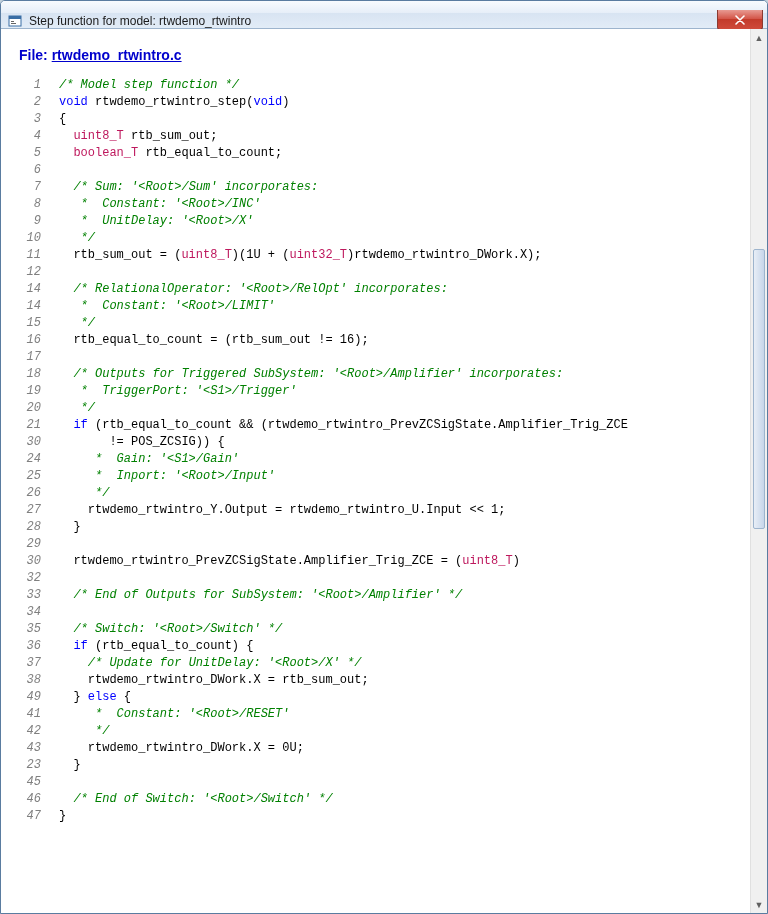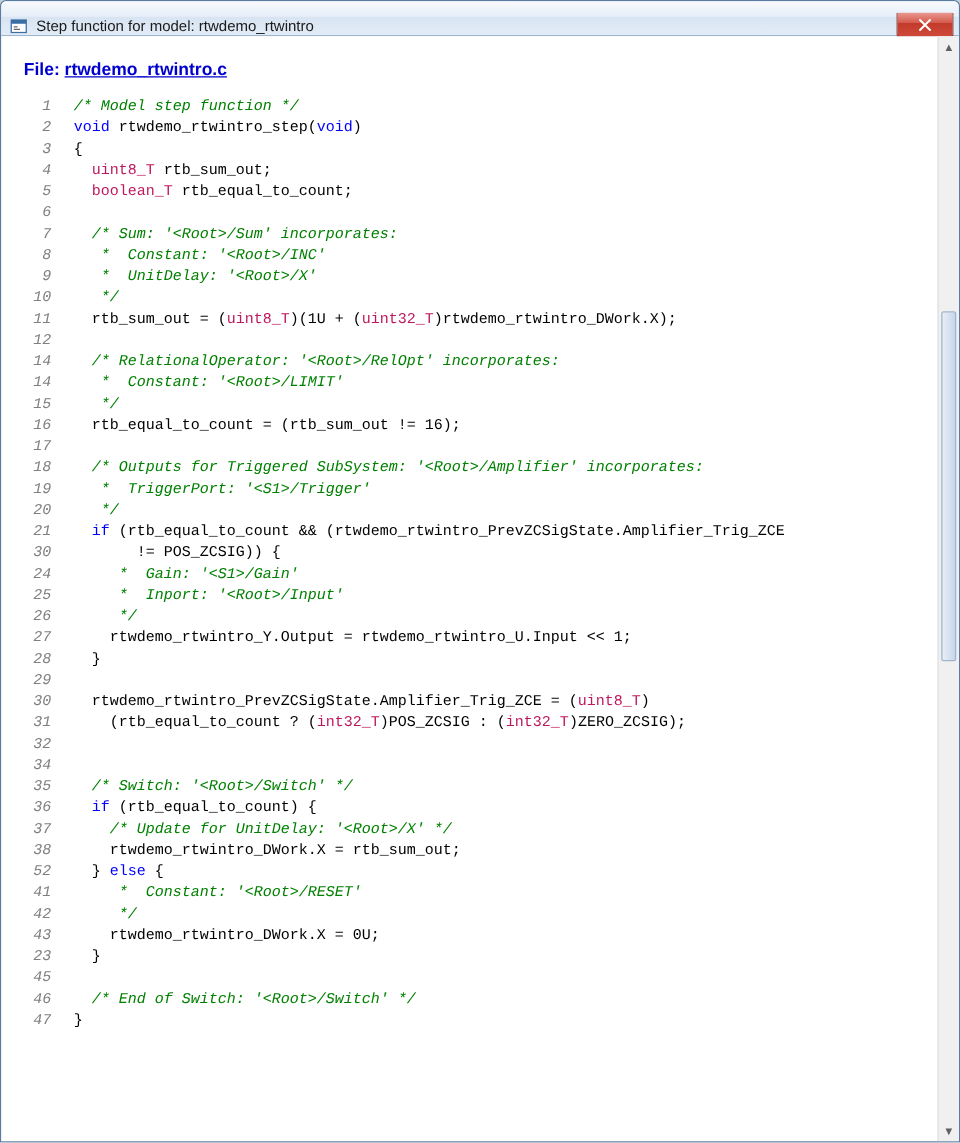--- a/index.html
+++ b/index.html
@@ -265,26 +265,26 @@
             </tr>
             <tr>
               <td class="lineno">29</td>
               <td class="code"><span></span></td>
             </tr>
             <tr>
               <td class="lineno">30</td>
               <td class="code"><span>  rtwdemo_rtwintro_PrevZCSigState.Amplifier_Trig_ZCE = (</span><span class="c-type">uint8_T</span><span>)</span></td>
             </tr>
             <tr>
-              <td class="lineno">31</td>
-              <td class="code"><span>    (rtb_equal_to_count ? (</span><span class="c-type">int32_T</span><span>)POS_ZCSIG : (</span><span class="c-type">int32_T</span><span>)ZERO_ZCSIG);</span></td>
-            </tr>
-            <tr>
               <td class="lineno">32</td>
               <td class="code"><span></span></td>
+            </tr>
+            <tr>
+              <td class="lineno">33</td>
+              <td class="code"><span>  </span><span class="c-comment">/* End of Outputs for SubSystem: '&lt;Root&gt;/Amplifier' */</span></td>
             </tr>
             <tr>
               <td class="lineno">34</td>
               <td class="code"><span></span></td>
             </tr>
             <tr>
               <td class="lineno">35</td>
               <td class="code"><span>  </span><span class="c-comment">/* Switch: '&lt;Root&gt;/Switch' */</span></td>
             </tr>
             <tr>
@@ -293,21 +293,21 @@
             </tr>
             <tr>
               <td class="lineno">37</td>
               <td class="code"><span>    </span><span class="c-comment">/* Update for UnitDelay: '&lt;Root&gt;/X' */</span></td>
             </tr>
             <tr>
               <td class="lineno">38</td>
               <td class="code"><span>    rtwdemo_rtwintro_DWork.X = rtb_sum_out;</span></td>
             </tr>
             <tr>
-              <td class="lineno">52</td>
+              <td class="lineno">49</td>
               <td class="code"><span>  } </span><span class="c-keyword">else</span><span> {</span></td>
             </tr>
             <tr>
               <td class="lineno">41</td>
               <td class="code"><span class="c-comment">     *  Constant: '&lt;Root&gt;/RESET'</span></td>
             </tr>
             <tr>
               <td class="lineno">42</td>
               <td class="code"><span class="c-comment">     */</span></td>
             </tr>

